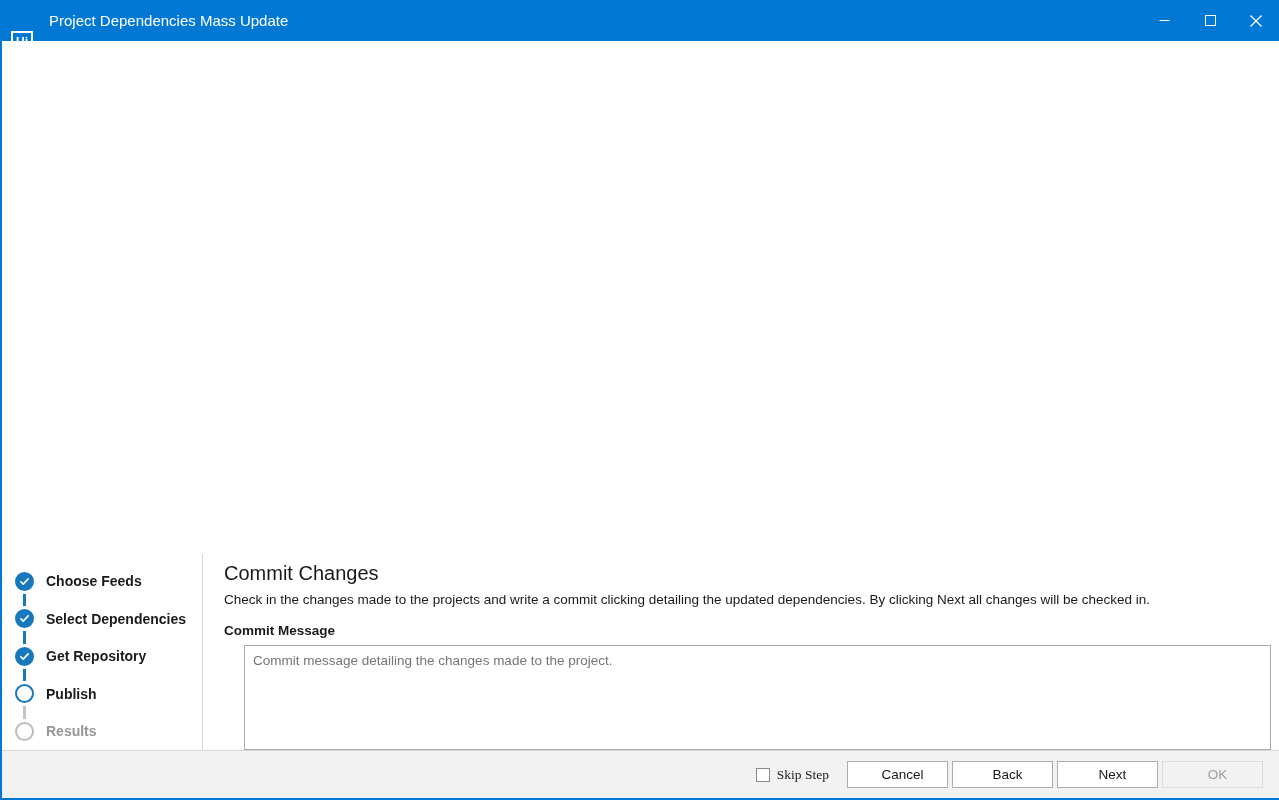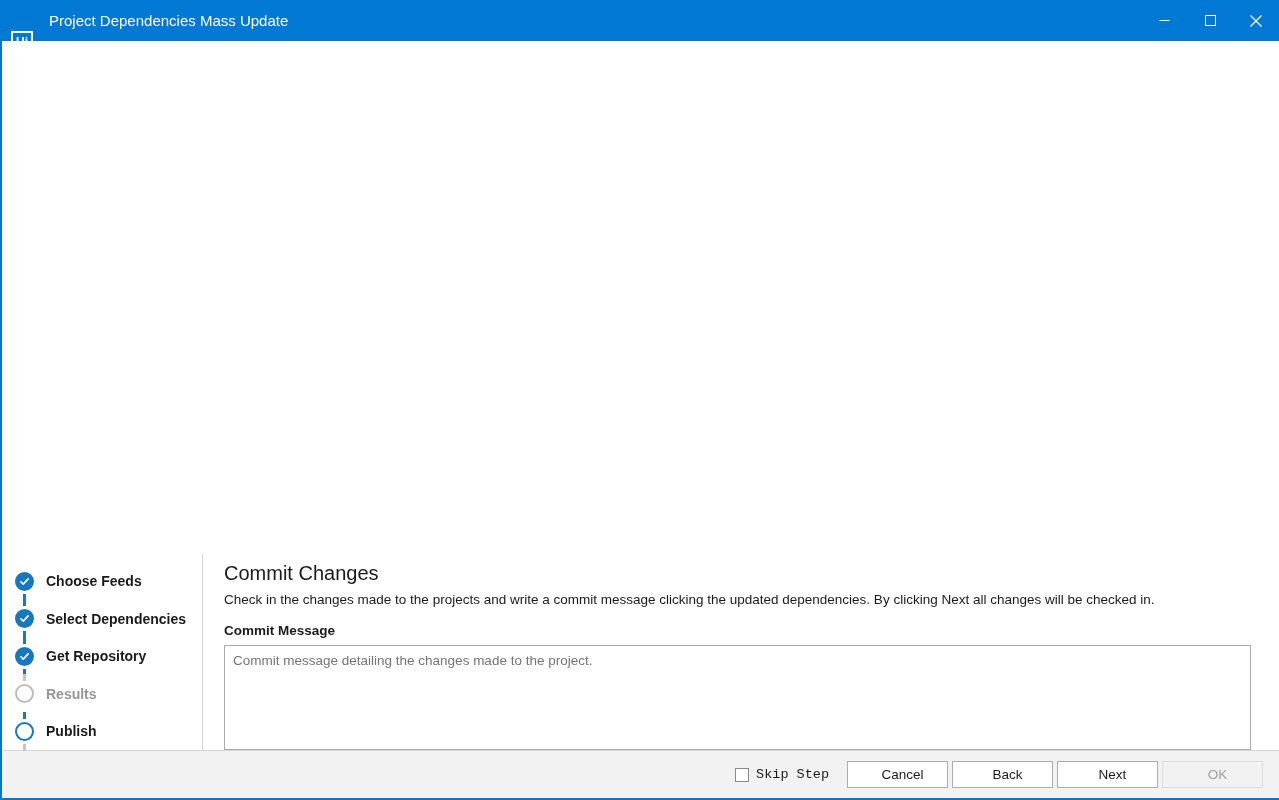--- a/index.html
+++ b/index.html
@@ -198,20 +198,21 @@
     box-sizing: border-box;
     border: 1px solid #a9a9a9;
     background: #ffffff;
     padding: 6px 8px;
     font-size: 13.5px;
     color: #1a1a1a;
     font-family: "Liberation Sans", sans-serif;
     resize: none;
     outline: none;
     line-height: 1.35;
+    margin-left: 20px;
   }
 
   
   #footer {
     height: 48px;
     min-height: 48px;
     background: #f2f2f2;
     border-top: 1px solid #d6d6d6;
     display: flex;
     align-items: center;
@@ -229,21 +230,21 @@
     height: 14px;
     border: 1px solid #8a8a8a;
     background: #ffffff;
     box-sizing: border-box;
     display: inline-block;
   }
   #skip-label {
     font-size: 13.5px;
     color: #1a1a1a;
     margin-left: 7px;
-    font-family: Liberation Mono, monospace;
+    font-family: Liberation Serif, serif;
   }
   .btn {
     width: 101px;
     height: 27px;
     margin-left: 4px;
     box-sizing: border-box;
     border: 1px solid #adadad;
     background: #ffffff;
     font-size: 13.5px;
     color: #1a1a1a;
@@ -325,40 +326,40 @@
               </svg>
           </div>
         </div>
         <div class="step-label">Get Repository</div>
       </div>
 
 
 
       <div class="step">
         <div class="step-marker">
-          <div class="connector gray" style="top:-1px;height:20px;"></div>
-          <div class="circle disabled"></div>
-        </div>
-        <div class="step-label muted">Results</div>
-      </div>
-
-      <div class="step">
-        <div class="step-marker">
           <div class="connector" style="top:-1px;bottom:18px;"></div>
           <div class="connector gray" style="top:19px;bottom:-1px;"></div>
           <div class="circle pending"></div>
         </div>
         <div class="step-label">Publish</div>
       </div>
 
+      <div class="step">
+        <div class="step-marker">
+          <div class="connector gray" style="top:-1px;height:20px;"></div>
+          <div class="circle disabled"></div>
+        </div>
+        <div class="step-label muted">Results</div>
+      </div>
+
     </div>
 
     <div id="content">
       <h1 id="page-title">Commit Changes</h1>
-      <p id="page-desc">Check in the changes made to the projects and write a commit message clicking the updated dependencies. By clicking Next all changes will be checked in.</p>
+      <p id="page-desc">Check in the changes made to the projects and write a commit clicking detailing the updated dependencies. By clicking Next all changes will be checked in.</p>
       <div id="field-label">Commit Message</div>
       <textarea id="commit-textarea" placeholder="Commit message detailing the changes made to the project." style=""></textarea>
     </div>
 
   </div>
 
   <div id="footer">
     <div id="skip-wrap">
       <span class="cb"></span>
       <span id="skip-label">Skip Step</span>

